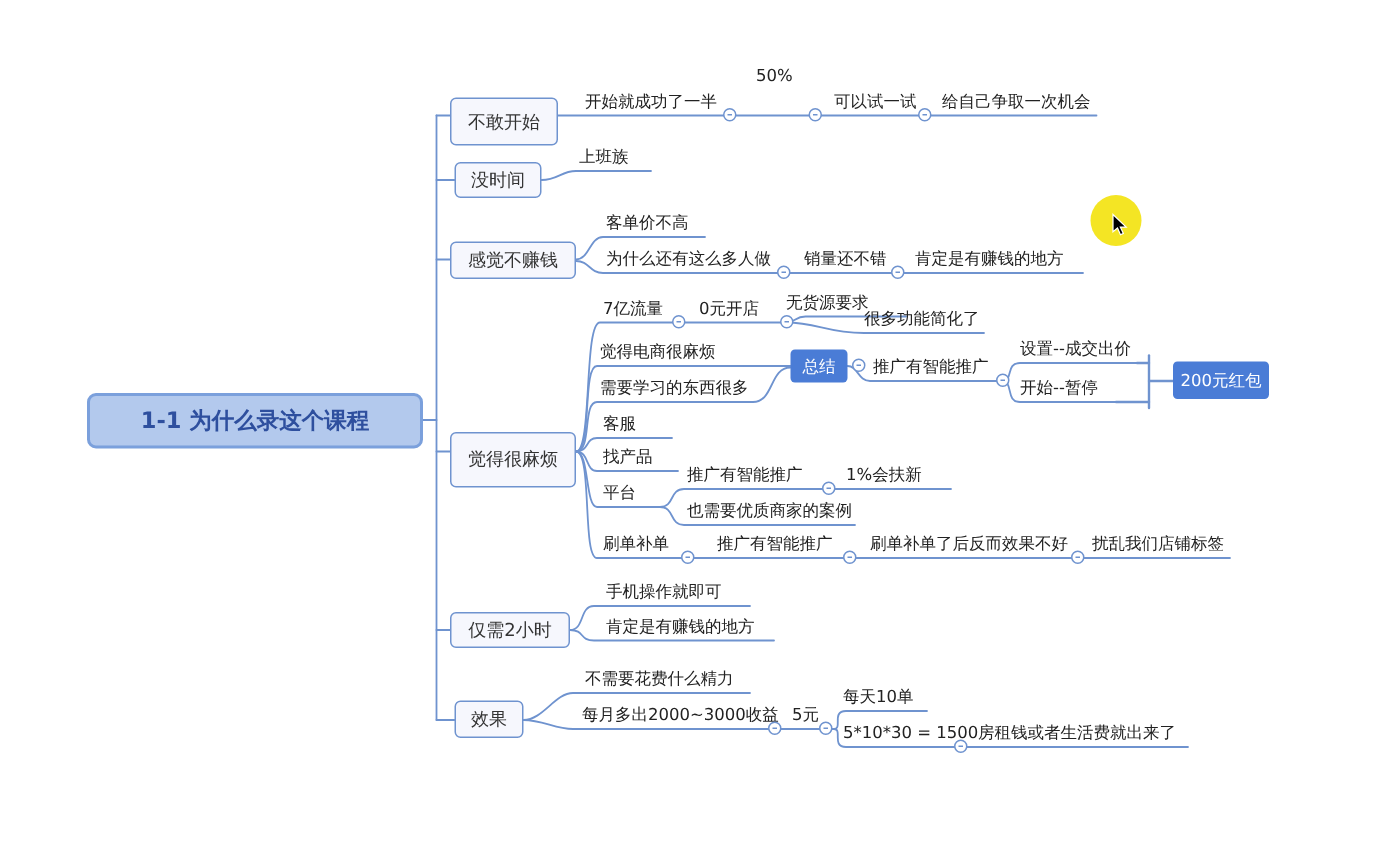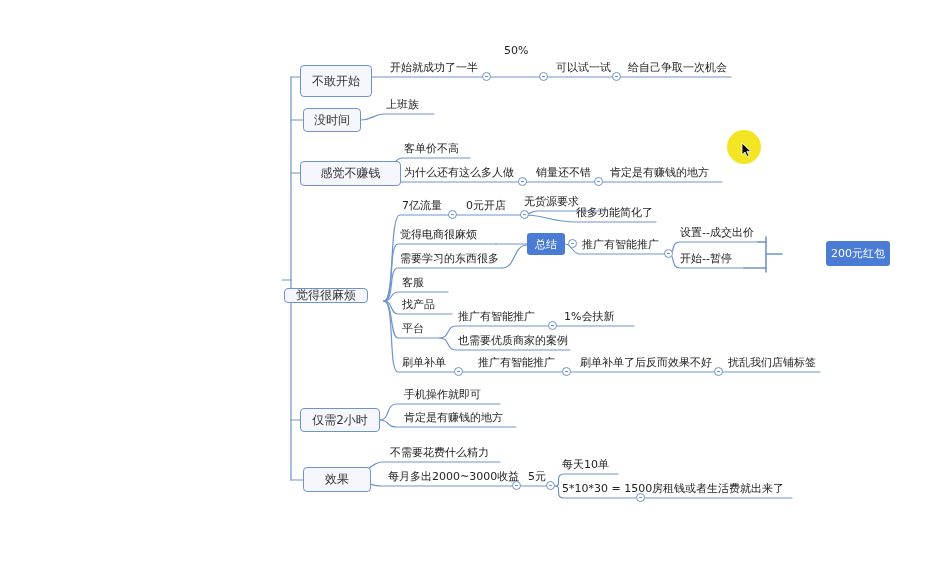--- a/index.html
+++ b/index.html
@@ -73,27 +73,28 @@
     </g>
     <g fill="none" stroke="#6f93cf" stroke-width="1.6" stroke-linecap="round">
 
       <path d="M758 242 L766 242"></path>
       <path d="M744 268 L766 268"></path>
       <path d="M766 237 L766 272"></path>
       <path d="M766 254 L782 254"></path>
     </g>
   </svg>
 
+  <div class="rootnode" style="left:58px;top:262px;width:224px;height:37px">1-1 为什么录这个课程</div>
 
   <div class="branch" style="left:300px;top:65px;width:72px;height:32px">不敢开始</div>
   <div class="branch" style="left:303px;top:108px;width:58px;height:24px">没时间</div>
-  <div class="branch" style="left:300px;top:161px;width:101px;height:25px">感觉不赚钱</div>
-  <div class="branch" style="left:284px;top:288px;width:84px;height:15px">觉得很麻烦</div>
+  <div class="branch" style="left:300px;top:161px;width:84px;height:25px">感觉不赚钱</div>
+  <div class="branch" style="left:300px;top:288px;width:84px;height:37px">觉得很麻烦</div>
   <div class="branch" style="left:300px;top:408px;width:80px;height:24px">仅需2小时</div>
-  <div class="branch" style="left:303px;top:467px;width:68px;height:25px">效果</div>
+  <div class="branch" style="left:303px;top:467px;width:46px;height:25px">效果</div>
 
   <div class="leaf" style="left:390px;top:61px">开始就成功了一半</div>
   <div class="leaf" style="left:504px;top:44px">50%</div>
   <div class="leaf" style="left:556px;top:61px">可以试一试</div>
   <div class="leaf" style="left:628px;top:61px">给自己争取一次机会</div>
 
   <div class="leaf" style="left:386px;top:98px">上班族</div>
 
   <div class="leaf" style="left:404px;top:142px">客单价不高</div>
   <div class="leaf" style="left:404px;top:166px">为什么还有这么多人做</div>
@@ -103,21 +104,21 @@
   <div class="leaf" style="left:402px;top:199px">7亿流量</div>
   <div class="leaf" style="left:466px;top:199px">0元开店</div>
   <div class="leaf" style="left:524px;top:195px">无货源要求</div>
   <div class="leaf" style="left:576px;top:206px">很多功能简化了</div>
   <div class="leaf" style="left:400px;top:228px">觉得电商很麻烦</div>
   <div class="leaf" style="left:400px;top:252px">需要学习的东西很多</div>
   <div class="filled" style="left:527px;top:233px;width:38px;height:22px">总结</div>
   <div class="leaf" style="left:582px;top:238px">推广有智能推广</div>
   <div class="leaf" style="left:680px;top:226px">设置--成交出价</div>
   <div class="leaf" style="left:680px;top:252px">开始--暂停</div>
-  <div class="filled" style="left:826px;top:241px;width:64px;height:25px">200元红包</div>
+  <div class="filled" style="left:782px;top:241px;width:64px;height:25px">200元红包</div>
   <div class="leaf" style="left:402px;top:276px">客服</div>
   <div class="leaf" style="left:402px;top:298px">找产品</div>
   <div class="leaf" style="left:402px;top:322px">平台</div>
   <div class="leaf" style="left:458px;top:310px">推广有智能推广</div>
   <div class="leaf" style="left:564px;top:310px">1%会扶新</div>
   <div class="leaf" style="left:458px;top:334px">也需要优质商家的案例</div>
   <div class="leaf" style="left:402px;top:356px">刷单补单</div>
   <div class="leaf" style="left:478px;top:356px">推广有智能推广</div>
   <div class="leaf" style="left:580px;top:356px">刷单补单了后反而效果不好</div>
   <div class="leaf" style="left:728px;top:356px">扰乱我们店铺标签</div>

